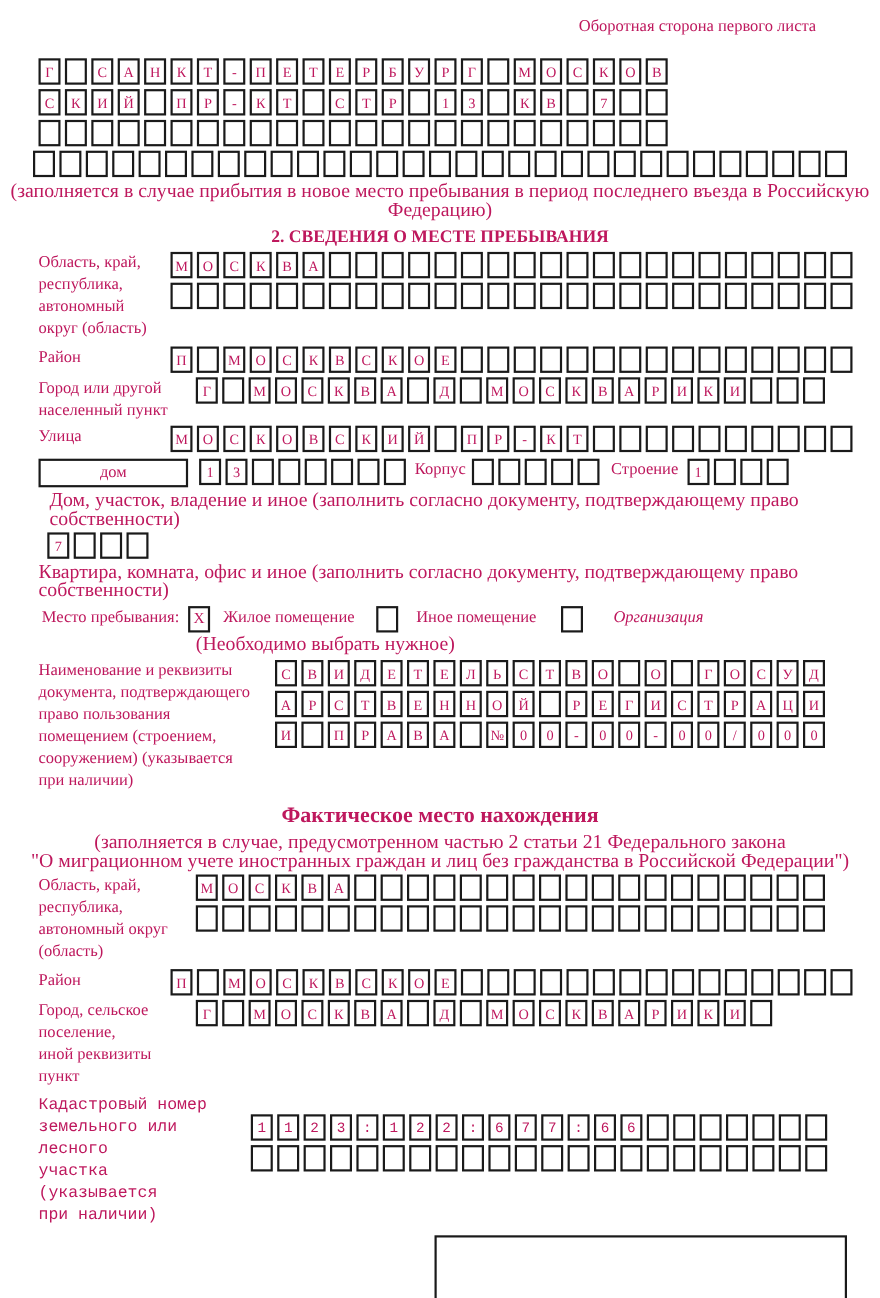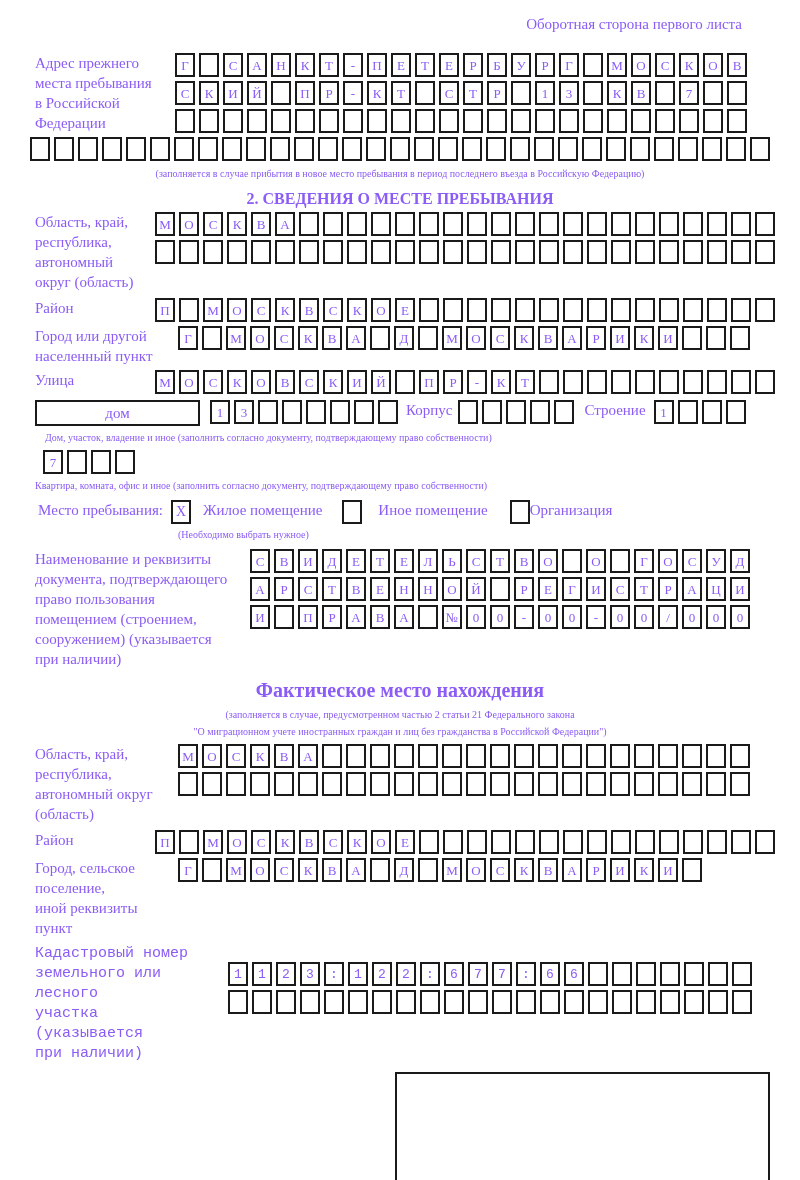--- a/index.html
+++ b/index.html
@@ -1,57 +1,53 @@
 <!DOCTYPE html>
 <html><head>
 <meta charset="utf-8">
 <style>
   html,body{margin:0;padding:0;background:#fff;}
   .page{
     position:relative;width:800px;height:1180px;overflow:hidden;background:#fff;
-    font-family:"Liberation Serif","DejaVu Serif",serif;color:#8b5cf6;
+    font-family:"Liberation Serif","DejaVu Serif",serif;color:#be185d;
   }
   .hdr{padding:16px 58px 0 0;text-align:right;font-size:15px;}
   .lbl{font-size:15px;line-height:20px;white-space:pre-line;flex-shrink:0;}
   .cells{display:flex;}
   .cellcol{display:flex;flex-direction:column;gap:4px;}
   .cell{
     box-sizing:border-box;width:20px;height:24px;border:2px solid #1a1a1a;margin-right:4px;
     display:inline-flex;align-items:center;justify-content:center;
     font-size:13px;line-height:1;background:#fff;flex-shrink:0;
   }
   .widebox{
     box-sizing:border-box;border:2px solid #1a1a1a;height:26px;display:flex;
     align-items:center;justify-content:center;font-size:15px;flex-shrink:0;
   }
-  .note{font-size:10px;line-height:17px;}
+  .note{font-size:18px;line-height:17px;}
   .center{text-align:center;}
   .bold{font-weight:bold;}
   .checkbox{
     box-sizing:border-box;width:20px;height:24px;border:2px solid #1a1a1a;
     display:inline-flex;align-items:center;justify-content:center;font-size:14px;flex-shrink:0;
   }
   .secA{display:flex;margin:20px 0 0 35px;}
   .h2{font-size:16px;margin:8px 0 0 0;}
   .grp{display:flex;margin-left:35px;margin-top:4px;align-items:flex-start;}
   .grp.vcenter{align-items:flex-start;}
   .stampbox{box-sizing:border-box;border:2px solid #1a1a1a;width:375px;height:170px;margin:8px 0 0 395px;background:#fff;}
 </style>
 </head>
 <body>
 
 <div class="page">
 
   <div class="hdr">Оборотная сторона первого листа</div>
 
   <div class="secA">
-    <div class="lbl" style="width:140px;">Адрес прежнего
-места пребывания
-в Российской
-Федерации</div>
     <div class="cellcol">
       <div class="cells">
           <span class="cell">Г</span>
           <span class="cell"></span>
           <span class="cell">С</span>
           <span class="cell">А</span>
           <span class="cell">Н</span>
           <span class="cell">К</span>
           <span class="cell">Т</span>
           <span class="cell">-</span>
@@ -317,21 +313,21 @@
         <span class="cell"></span>
         <span class="cell"></span>
         <span class="cell"></span>
         <span class="cell"></span>
         <span class="cell"></span>
         <span class="cell"></span>
       </div>
   </div>
 
   <div class="grp vcenter" style="margin-top:6px;margin-left:35px;">
-    <div class="widebox" style="width:165px;">дом</div>
+    <div class="widebox" style="width:136px;">дом</div>
     <div class="cells" style="margin-left:10px;">
         <span class="cell">1</span>
         <span class="cell">3</span>
         <span class="cell"></span>
         <span class="cell"></span>
         <span class="cell"></span>
         <span class="cell"></span>
         <span class="cell"></span>
         <span class="cell"></span>
       </div>
@@ -363,21 +359,21 @@
   </div>
   <div class="note" style="margin:3px 0 0 35px;">Квартира, комната, офис и иное (заполнить согласно документу, подтверждающему право собственности)</div>
 
   <div class="grp vcenter" style="margin-top:6px;margin-left:38px;">
     <span class="lbl">Место пребывания:</span>
     <span class="checkbox" style="margin-left:8px;">X</span>
     <span class="lbl" style="margin-left:12px;">Жилое помещение</span>
     <span class="checkbox" style="margin-left:20px;"></span>
     <span class="lbl" style="margin-left:16px;">Иное помещение</span>
     <span class="checkbox" style="margin-left:22px;"></span>
-    <span class="lbl" style="">Организация</span>
+    <span class="lbl" style="margin-left:28px;font-style:italic;">Организация</span>
   </div>
   <div class="note" style="margin:2px 0 0 178px;">(Необходимо выбрать нужное)</div>
 
   <div class="grp" style="margin-top:6px;">
     <div class="lbl" style="width:205px;margin-right:10px;">Наименование и реквизиты
 документа, подтверждающего
 право пользования
 помещением (строением,
 сооружением) (указывается
 при наличии)</div>

